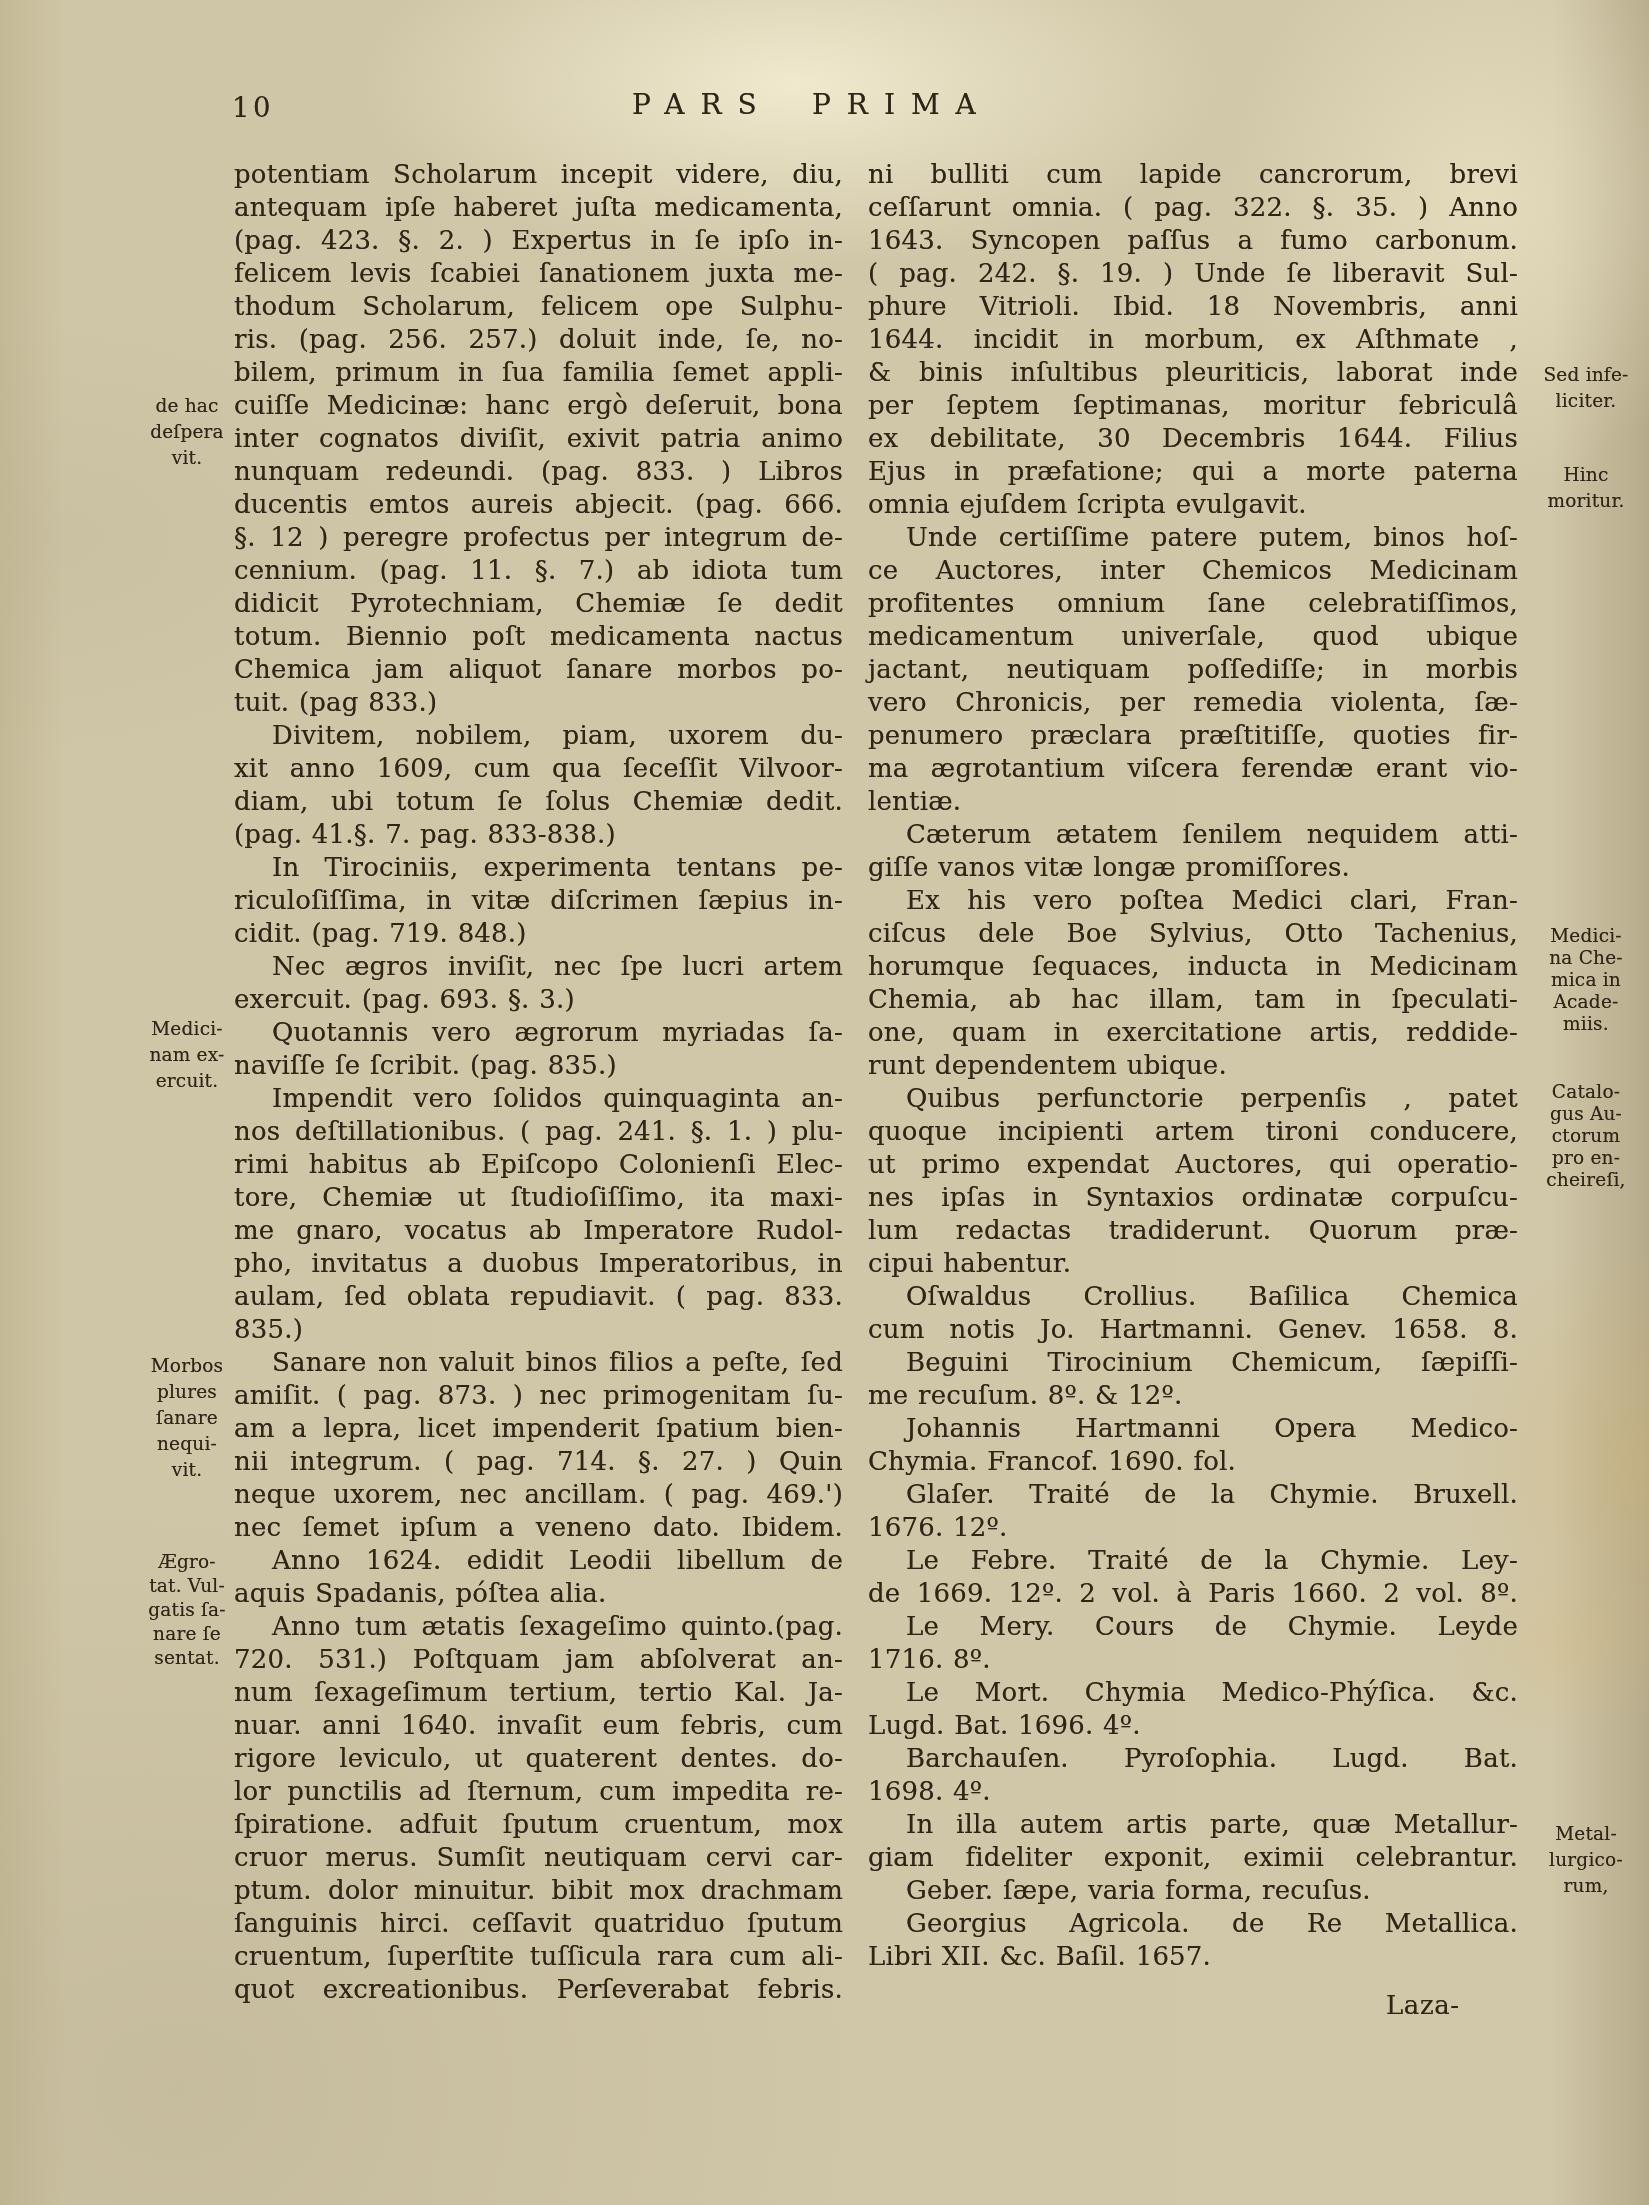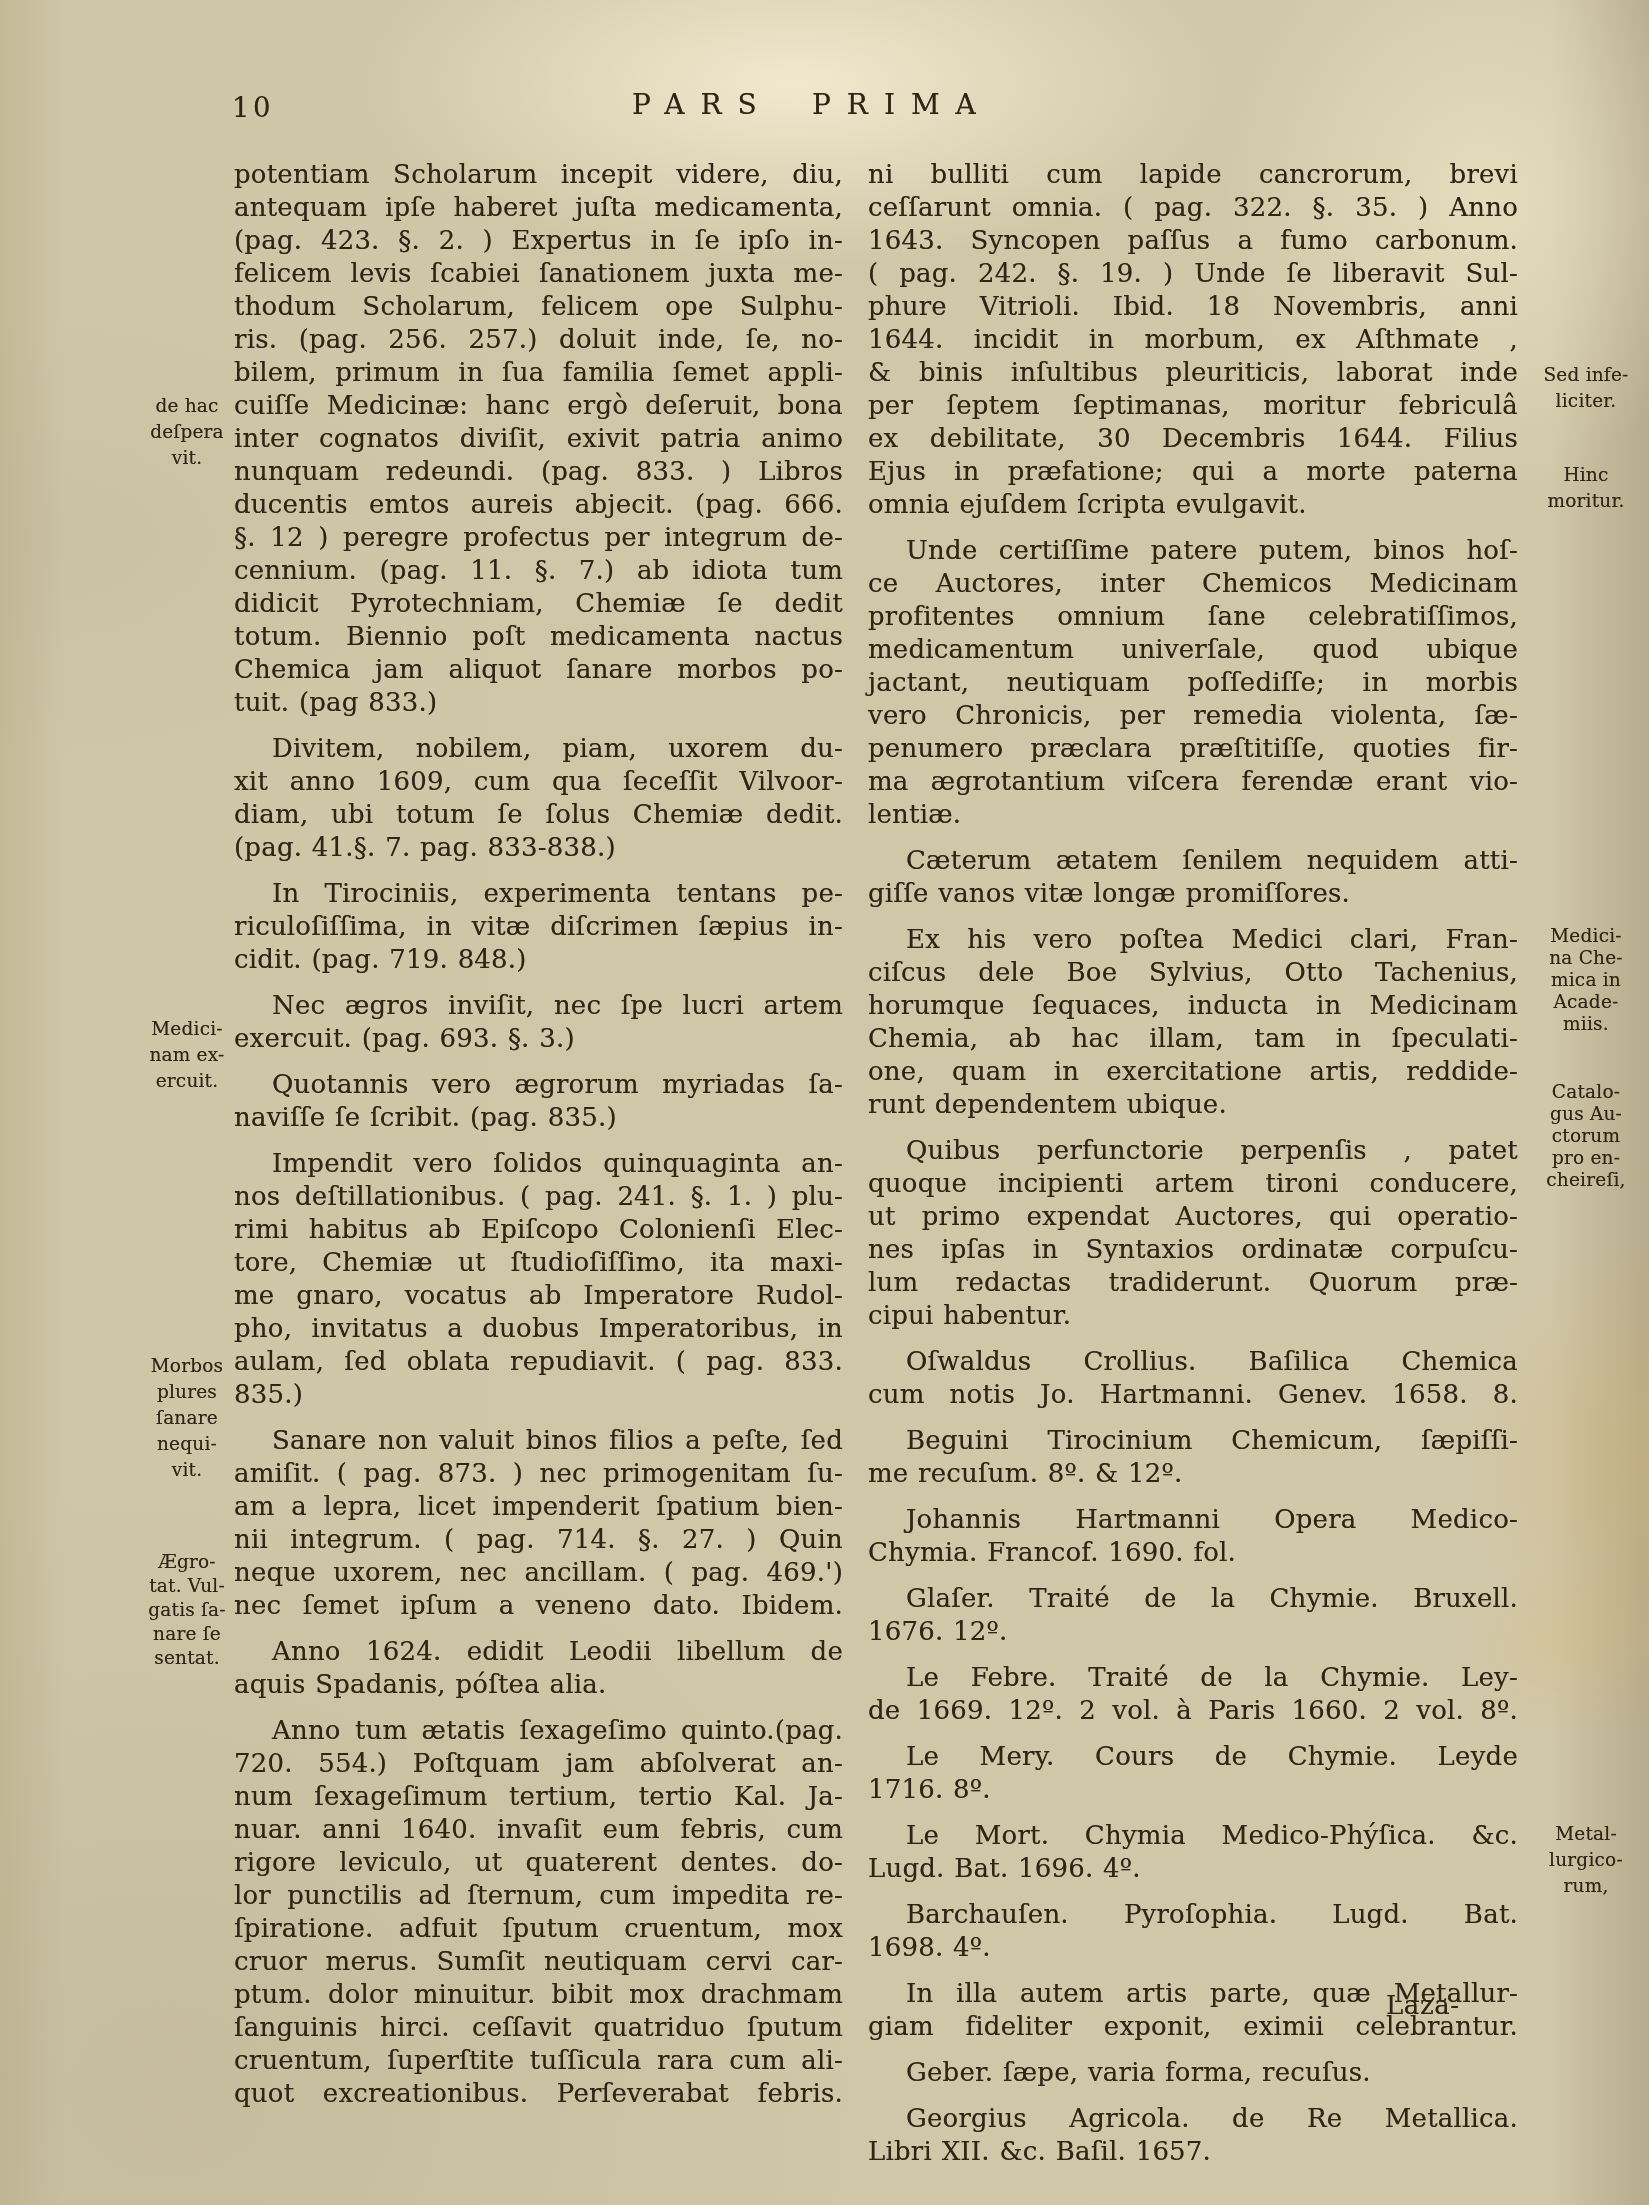--- a/index.html
+++ b/index.html
@@ -32,21 +32,21 @@
   .col{position:absolute;top:158px;}
   .col-left{left:234px;width:609px;}
   .col-right{left:868px;width:650px;}
   .col .line{
     font-size:26px;line-height:33px;height:33px;
     text-align:justify;text-align-last:justify;
     letter-spacing:0.2px;word-spacing:1.2px;
     white-space:normal;
   }
   .col .line.end{text-align-last:left;}
-  .col .line.indent{padding-left:38px;margin-top:13px;}
+  .col .line.indent{padding-left:38px;}
   .mnote{position:absolute;}
   .mnote.mleft{left:141px;width:92px;}
   .mnote.mright{left:1522px;width:128px;}
   .mnote .line{
     font-size:18.5px;line-height:26px;text-align:center;white-space:nowrap;
     letter-spacing:0.2px;
   }
   .m-r3 .line,.m-r4 .line{line-height:22px;}
   .m-l4 .line{line-height:24px;}
   .m-l1{top:393px;}
@@ -111,21 +111,21 @@
       <div class="line end">835.)</div>
       <div class="line indent">Sanare non valuit binos filios a peſte, ſed</div>
       <div class="line">amiſit. ( pag. 873. ) nec primogenitam ſu-</div>
       <div class="line">am a lepra, licet impenderit ſpatium bien-</div>
       <div class="line">nii integrum. ( pag. 714. §. 27. ) Quin</div>
       <div class="line">neque uxorem, nec ancillam. ( pag. 469.')</div>
       <div class="line">nec ſemet ipſum a veneno dato. Ibidem.</div>
       <div class="line indent">Anno 1624. edidit Leodii libellum de</div>
       <div class="line end">aquis Spadanis, póſtea alia.</div>
       <div class="line indent">Anno tum ætatis ſexageſimo quinto.(pag.</div>
-      <div class="line">720. 554.) Poſtquam jam abſolverat an-</div>
+      <div class="line">720. 531.) Poſtquam jam abſolverat an-</div>
       <div class="line">num ſexageſimum tertium, tertio Kal. Ja-</div>
       <div class="line">nuar. anni 1640. invaſit eum febris, cum</div>
       <div class="line">rigore leviculo, ut quaterent dentes. do-</div>
       <div class="line">lor punctilis ad ſternum, cum impedita re-</div>
       <div class="line">ſpiratione. adfuit ſputum cruentum, mox</div>
       <div class="line">cruor merus. Sumſit neutiquam cervi car-</div>
       <div class="line">ptum. dolor minuitur. bibit mox drachmam</div>
       <div class="line">ſanguinis hirci. ceſſavit quatriduo ſputum</div>
       <div class="line">cruentum, ſuperſtite tuſſicula rara cum ali-</div>
       <div class="line">quot excreationibus. Perſeverabat febris.</div>

